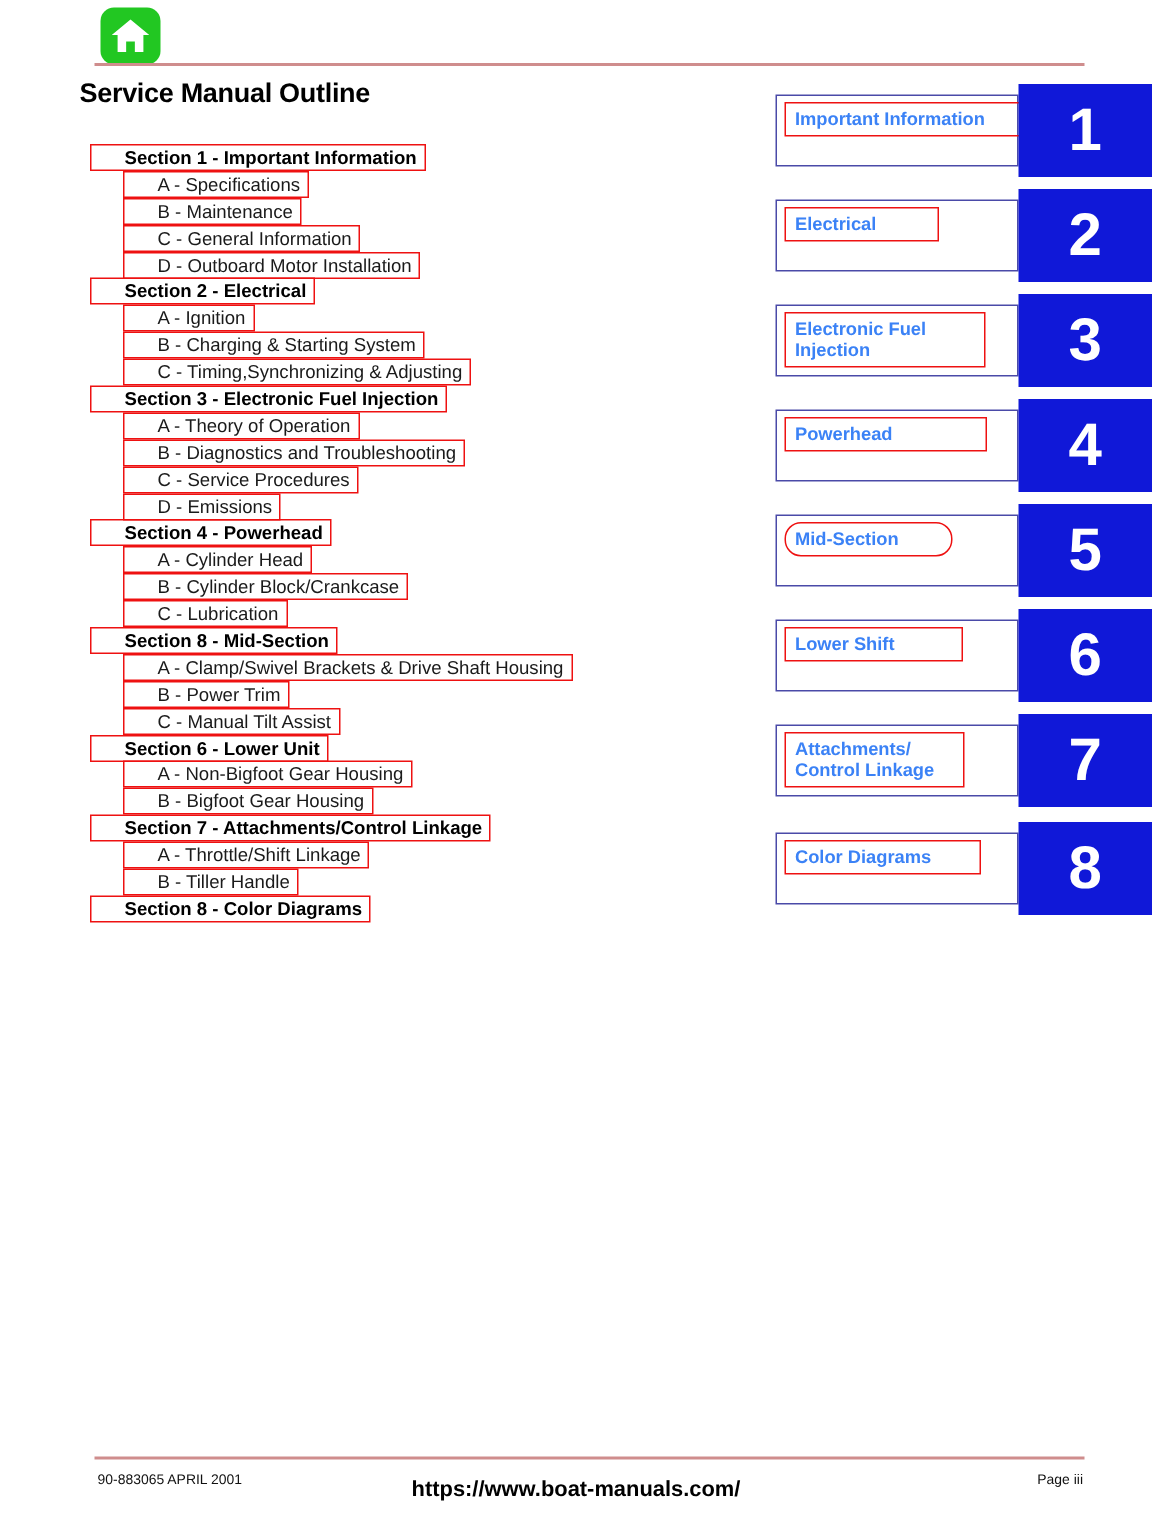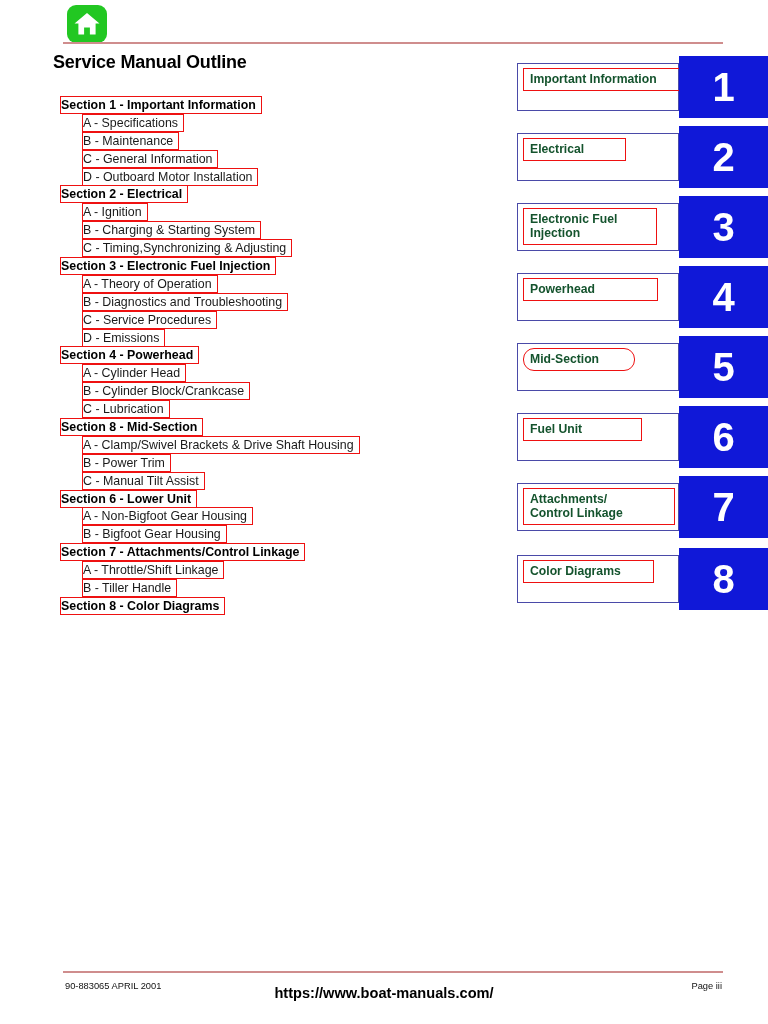--- a/index.html
+++ b/index.html
@@ -68,21 +68,21 @@
   .ol-row {
     position: relative;
     height: 17.9px;
   }
   .ol-box {
     position: absolute;
     top: 0;
     display: inline-block;
     border: 1.3px solid #ee1111;
     background: transparent;
-    padding: 1px 5px 1px 0;
+    padding: 1px 5px 1px 22px;
     white-space: nowrap;
     box-sizing: border-box;
     line-height: 14px;
   }
   .ol-row.section .ol-box {
     left: 60px;
     font-size: 12.4px;
     font-weight: bold;
     color: #000000;
   }
@@ -120,21 +120,21 @@
   .tab-label-inner {
     position: absolute;
     left: 5px;
     top: 4px;
     min-width: 60px;
     border: 1.3px solid #ee1111;
     box-sizing: border-box;
     padding: 3px 6px 4px 6px;
     font-size: 12.2px;
     font-weight: bold;
-    color: #14532d;
+    color: #3b82f6;
     line-height: 14px;
     white-space: pre-line;
   }
   .tab-num {
     position: absolute;
     left: 162px;
     top: 0;
     width: 89px;
     height: 62px;
     background: #1018d8;
@@ -314,27 +314,27 @@
         <div class="tab-num" style="background: rgb(16, 24, 216);">4</div>
       </div>
       <div class="tab" style="top: 336px;">
         <div class="tab-label-box">
           <div class="tab-label-inner" style="width: 112px; border-radius: 11px;">Mid-Section</div>
         </div>
         <div class="tab-num" style="background: rgb(16, 24, 216);">5</div>
       </div>
       <div class="tab" style="top: 406px;">
         <div class="tab-label-box">
-          <div class="tab-label-inner" style="width: 119px;">Fuel Unit</div>
+          <div class="tab-label-inner" style="width: 119px;">Lower Shift</div>
         </div>
         <div class="tab-num" style="background: rgb(16, 24, 216);">6</div>
       </div>
       <div class="tab" style="top: 476px;">
         <div class="tab-label-box">
-          <div class="tab-label-inner" style="width: 152px;">Attachments/
+          <div class="tab-label-inner" style="width: 120px;">Attachments/
 Control Linkage</div>
         </div>
         <div class="tab-num" style="background: rgb(16, 24, 216);">7</div>
       </div>
       <div class="tab" style="top: 548px; padding-left: 37px;">
         <div class="tab-label-box">
           <div class="tab-label-inner" style="width: 131px;">Color Diagrams</div>
         </div>
         <div class="tab-num" style="background: rgb(16, 24, 216);">8</div>
       </div>

